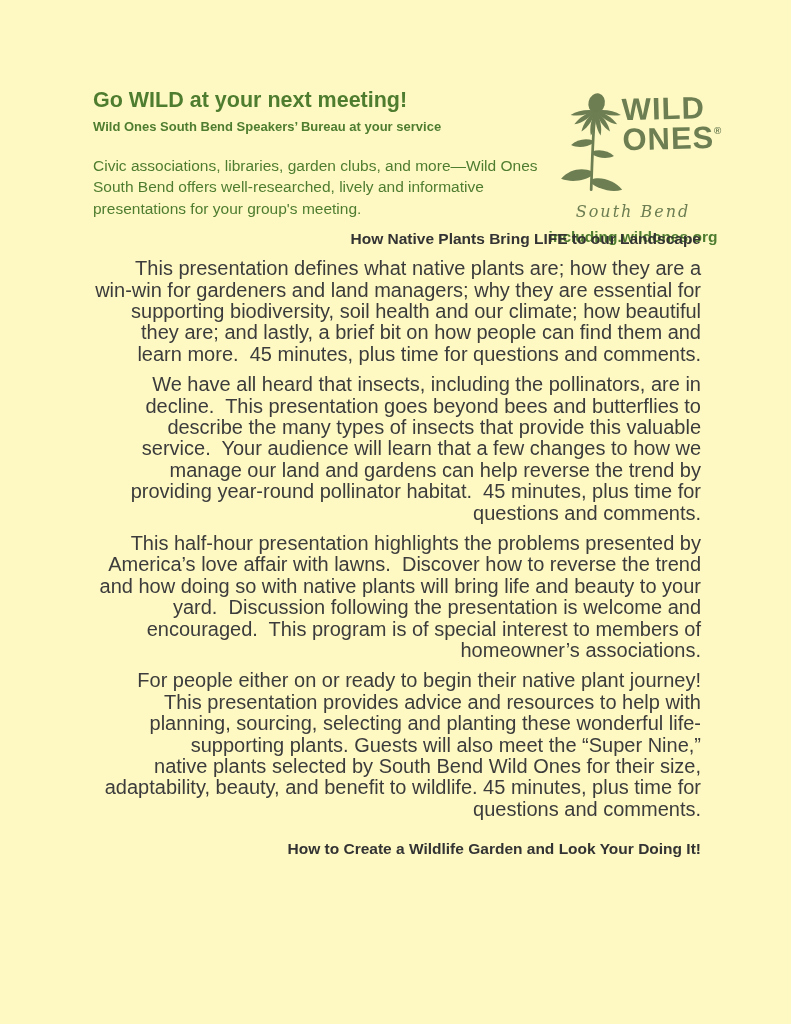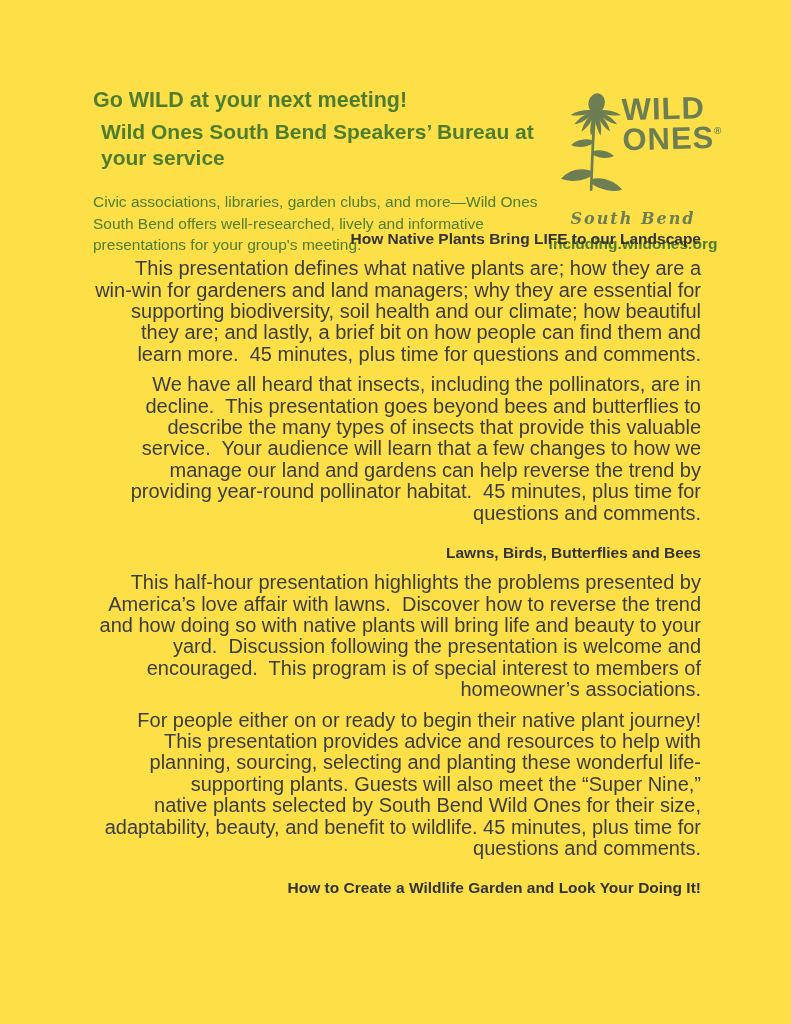--- a/index.html
+++ b/index.html
@@ -1,41 +1,41 @@
 <!DOCTYPE html>
 <html><head>
 <meta charset="utf-8">
 <style>
   * { box-sizing: border-box; }
   html, body { margin: 0; padding: 0; background: #ffffff; }
   .page {
     position: relative;
     width: 791px;
     height: 1024px;
-    background: #fde047;
+    background: #fef9c3;
     font-family: "Liberation Sans", sans-serif;
     overflow: hidden;
   }
   
   .header-left {
     position: absolute;
     left: 93px;
     top: 88px;
     width: 474px;
   }
   .title {
     margin: 0;
     font-size: 21.5px;
     line-height: 1.15;
     font-weight: bold;
     color: #4f7d2f;
   }
   .subtitle {
-    margin: 6px 0 0 8px;
-    font-size: 21px;
+    margin: 6px 0 0 0;
+    font-size: 13px;
     line-height: 1.25;
     font-weight: bold;
     color: #4f7d2f;
   }
   .intro {
     margin: 20px 0 0 0;
     font-size: 15.5px;
     line-height: 21.5px;
     color: #4f7d2f;
   }
@@ -69,27 +69,26 @@
     letter-spacing: 1px;
     transform: rotate(-1.5deg);
     white-space: nowrap;
   }
   .wordmark .reg {
     font-size: 10px;
     vertical-align: 14px;
     letter-spacing: 0;
   }
   .logo-chapter {
-    margin-top: 7px;
+    margin-top: 0;
     font-family: "DejaVu Serif", serif;
     font-style: italic;
     font-size: 16px;
     letter-spacing: 2px;
     color: #6d7e53;
-    font-weight: bold;
   }
   .logo-site {
     margin-top: 7px;
     font-size: 15.5px;
     font-weight: bold;
     color: #4f7d2f;
     white-space: nowrap;
   }
   
   .main {
@@ -168,21 +167,20 @@
     <section class="section">
       <h3 class="section-heading"><span>How Native Plants Bring LIFE to our Landscape</span><span class="u"></span><span></span></h3>
       <p class="section-body">This presentation defines what native plants are; how they are a win-win for gardeners and land managers; why they are essential for supporting biodiversity, soil health and our climate; how beautiful they are; and lastly, a brief bit on how people can find them and learn more.  45 minutes, plus time for questions and comments.</p>
     </section>
 
     <section class="section">
       <p class="section-body">We have all heard that insects, including the pollinators, are in decline.  This presentation goes beyond bees and butterflies to describe the many types of insects that provide this valuable service.  Your audience will learn that a few changes to how we manage our land and gardens can help reverse the trend by providing year-round pollinator habitat.  45 minutes, plus time for questions and comments.</p>
     </section>
 
     <section class="section">
-      <h3 class="section-heading"><span>Lawns, Birds, Butterflies and Bees</span><span class="u"></span><span></span></h3>
       <p class="section-body">This half-hour presentation highlights the problems presented by America’s love affair with lawns.  Discover how to reverse the trend and how doing so with native plants will bring life and beauty to your yard.  Discussion following the presentation is welcome and encouraged.  This program is of special interest to members of homeowner’s associations.</p>
     </section>
 
     <section class="section">
       <p class="section-body">For people either on or ready to begin their native plant journey!  This presentation provides advice and resources to help with planning, sourcing, selecting and planting these wonderful life-supporting plants. Guests will also meet the “Super Nine,”
 native plants selected by South Bend Wild Ones for their size, adaptability, beauty, and benefit to wildlife. 45 minutes, plus time for questions and comments.</p>
     </section>
 
     <section class="section">
       <h3 class="section-heading"><span>How to Create a Wildlife Garden and Look Your Doing It!</span><span class="u"></span><span></span></h3>

